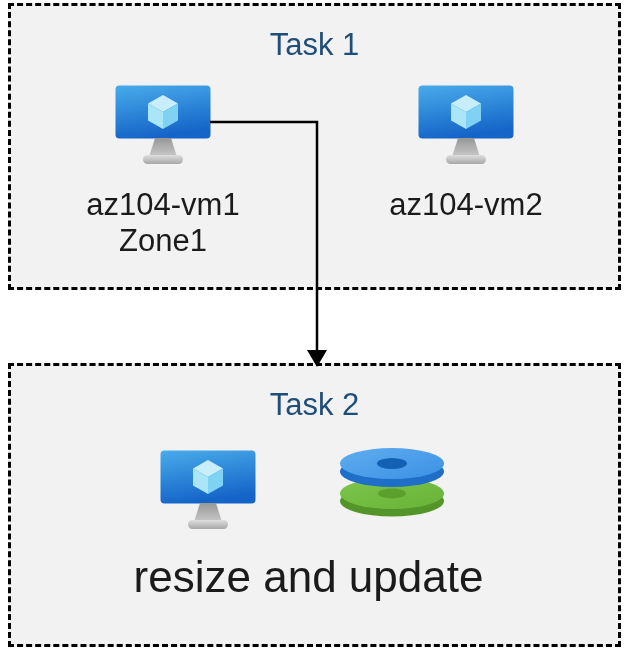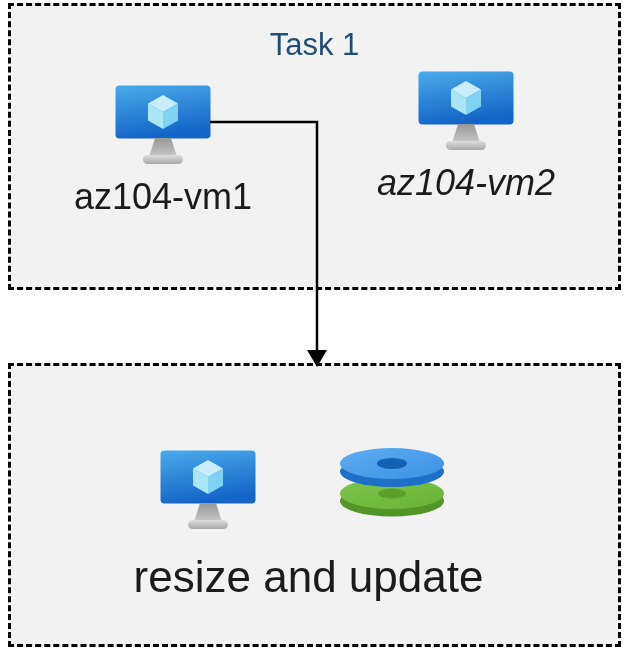--- a/index.html
+++ b/index.html
@@ -19,25 +19,25 @@
   #task1-box{top:3px;height:287px;}
   #task2-box{top:363px;height:284px;}
   .task-title{
     position:absolute;left:0;right:0;top:22px;
     text-align:center;
     font-size:31px;line-height:34px;
     color:var(--title,#1f4e79);
   }
   .vm-unit{position:absolute;width:200px;text-align:center;}
   #vm-unit-1{left:52px;top:79px;}
-  #vm-unit-2{left:355px;top:65px;font-style:italic;}
+  #vm-unit-2{left:355px;top:79px;}
   .vm-icon-wrap{width:96px;height:82px;margin:0 auto;}
   .vm-label{
-    margin-top:12px;
-    font-size:36px;line-height:36px;
+    margin-top:20px;
+    font-size:31px;line-height:36px;
     color:var(--label,#1b1b1b);
   }
   .icon-abs{position:absolute;}
   #task2-vm-icon{left:149px;top:84px;width:96px;height:82px;}
   #disks-icon{left:327px;top:80px;width:108px;height:72px;}
   #task2-caption{
     position:absolute;left:0;right:12px;top:191px;
     text-align:center;
     font-size:44px;line-height:40px;
     color:var(--label,#1b1b1b);
@@ -95,36 +95,38 @@
     <div class="task-title">Task 1</div>
 
     <div class="vm-unit" id="vm-unit-1">
       <div class="vm-icon-wrap">
         <svg width="96" height="82" viewBox="0 0 96 82">
             <use href="#vmicon"></use>
           </svg>
       </div>
       <div class="vm-label">
         <div>az104-vm1</div>
+        <div>Zone1</div>
       </div>
     </div>
 
     <div class="vm-unit" id="vm-unit-2">
       <div class="vm-icon-wrap">
         <svg width="96" height="82" viewBox="0 0 96 82">
             <use href="#vmicon"></use>
           </svg>
       </div>
       <div class="vm-label">
         <div>az104-vm2</div>
       </div>
     </div>
   </div>
 
   <div class="task-box" id="task2-box">
+    <div class="task-title">Task 2</div>
 
     <div class="icon-abs" id="task2-vm-icon">
       <svg width="96" height="82" viewBox="0 0 96 82">
           <use href="#vmicon"></use>
         </svg>
     </div>
 
     <div class="icon-abs" id="disks-icon">
       <svg width="108" height="72" viewBox="0 0 108 72">
           <use href="#disksicon"></use>

